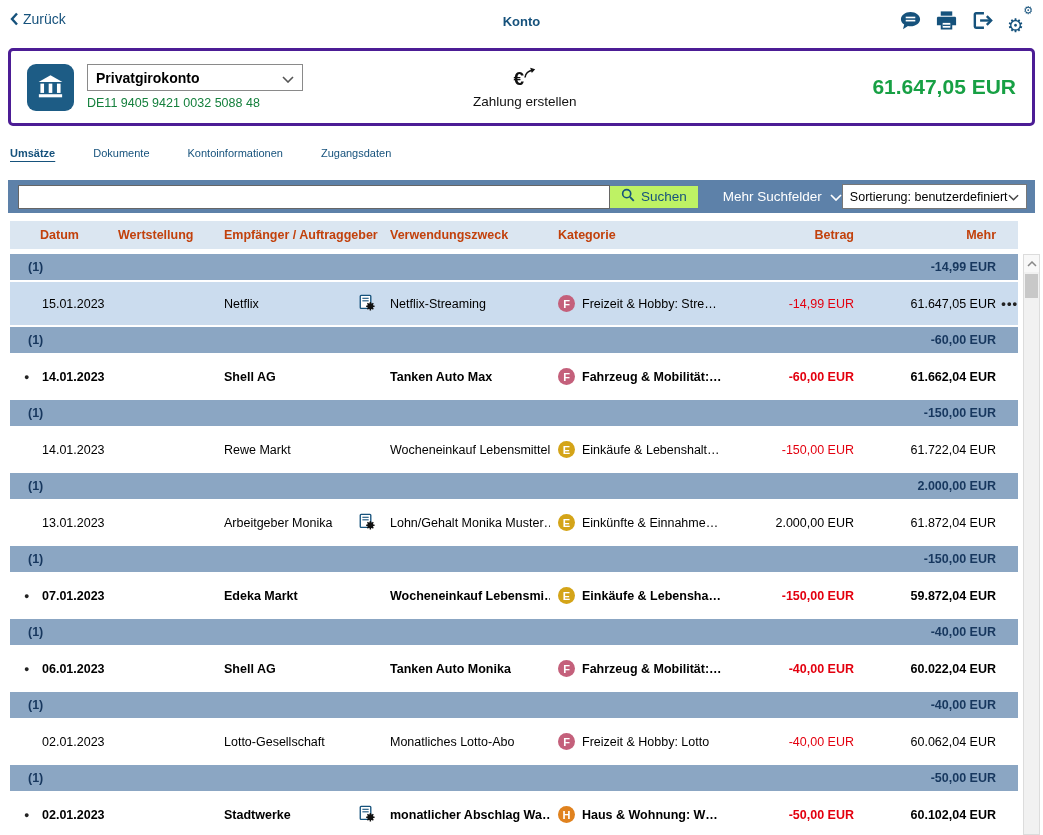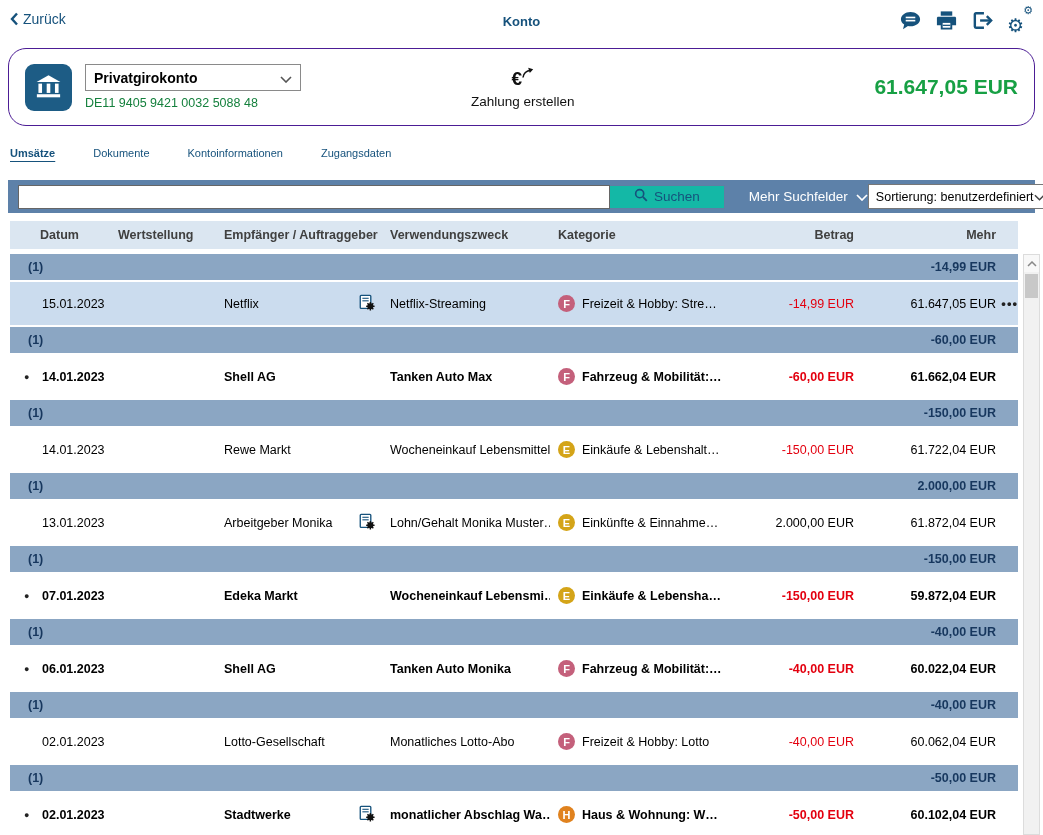--- a/index.html
+++ b/index.html
@@ -11,49 +11,49 @@
   .topbar{position:relative;height:42px;display:flex;align-items:center;}
   .back{position:absolute;left:10px;top:11px;display:flex;align-items:center;gap:4px;color:#16527c;font-size:14px;cursor:pointer;}
   .back svg{display:block;}
   .page-title{width:100%;text-align:center;color:#16527c;font-size:13px;font-weight:bold;}
   .top-icons{position:absolute;right:12px;top:8px;display:flex;gap:13px;align-items:center;}
   .top-icons .ic{width:23px;height:23px;display:flex;align-items:center;justify-content:center;cursor:pointer;}
   .gear-wrap{position:relative;width:24px;height:24px;color:#16527c;}
   .gear-big{position:absolute;left:0;bottom:-3px;font-size:19px;line-height:1;}
   .gear-small{position:absolute;right:-2px;top:-3px;font-size:11px;line-height:1;}
   
-  .card{margin:6px 8px 0;height:78px;border:1px solid #4c1d95;border-radius:18px;
+  .card{margin:6px 8px 0;height:78px;border:3px solid #4c1d95;border-radius:5px;
         display:flex;align-items:center;padding:0 16px;box-sizing:border-box;}
   .bank-badge{width:47px;height:47px;border-radius:9px;background:#1d5c85;display:flex;align-items:center;justify-content:center;flex:none;}
   .acct-block{margin-left:13px;}
   .acct-select{width:198px;height:25px;border:1px solid #8a8a8a;background:#fff;display:flex;align-items:center;justify-content:space-between;
                padding:0 8px;font-size:14px;font-weight:bold;cursor:pointer;}
   .iban{font-size:12.5px;margin-top:5px;color:#15803d;}
   .card-actions{display:flex;gap:52px;margin-left:170px;}
   .card-action{display:flex;flex-direction:column;align-items:center;gap:3px;font-size:13.5px;color:#111;cursor:pointer;}
   .euro-icon{display:flex;align-items:flex-start;height:25px;}
   .euro-sym{font-size:19px;font-weight:bold;line-height:25px;}
   .balance{margin-left:auto;color:#17a044;font-size:21px;font-weight:bold;}
   
   .tabs{margin:21px 10px 0;display:flex;gap:38px;font-size:11px;color:#16527c;height:19px;}
   .tab{cursor:pointer;}
   .tab.active{font-weight:bold;text-decoration:underline;text-underline-offset:4px;}
   
   .searchbar{margin:14px 8px 0;height:33px;background:#5d81a9;display:flex;align-items:center;padding:0 10px;box-sizing:border-box;}
   .search-group{display:flex;align-items:stretch;height:24px;}
   .search-input{width:592px;border:1px solid #666;font-size:13px;padding:0 6px;box-sizing:border-box;outline:none;}
-  .search-btn{display:flex;align-items:center;gap:6px;background:#14b8a6;border:1px solid #5f7fa3;border-left:none;
-              color:#16527c;font-size:13.5px;padding:0 24px;cursor:pointer;white-space:nowrap;}
+  .search-btn{display:flex;align-items:center;gap:6px;background:#bef264;border:1px solid #5f7fa3;border-left:none;
+              color:#16527c;font-size:13.5px;padding:0 11px;cursor:pointer;white-space:nowrap;}
   .more-fields{color:#fff;font-size:13.5px;margin-left:24px;display:flex;align-items:center;gap:8px;cursor:pointer;white-space:nowrap;}
   .sort-select{margin-left:auto;width:184px;height:23px;background:#fff;border:1px solid #777;font-size:12.5px;
                display:flex;align-items:center;justify-content:space-between;padding:0 7px;cursor:pointer;white-space:nowrap;}
   
   .thead{margin:8px 0 0 10px;width:1008px;height:28px;background:#dbe6f1;display:grid;
          grid-template-columns:30px 78px 106px 160px 166px 176px 128px 142px 22px;
-         align-items:center;font-size:12.5px;font-weight:bold;color:#404040;box-sizing:border-box;}
+         align-items:center;font-size:12.5px;font-weight:bold;color:#c2410c;box-sizing:border-box;}
   .thead .h{white-space:nowrap;overflow:hidden;}
   .h-datum{grid-column:2;}
   .h-wert{grid-column:3;}
   .h-empf{grid-column:4;}
   .h-verw{grid-column:5;padding-left:6px;}
   .h-kat{grid-column:6;padding-left:8px;}
   .h-betrag{grid-column:7;text-align:right;}
   .h-saldo{grid-column:8;text-align:right;}
   .body-wrap{margin:5px 0 0 10px;display:flex;height:581px;overflow:hidden;}
   .rows{width:1008px;}

